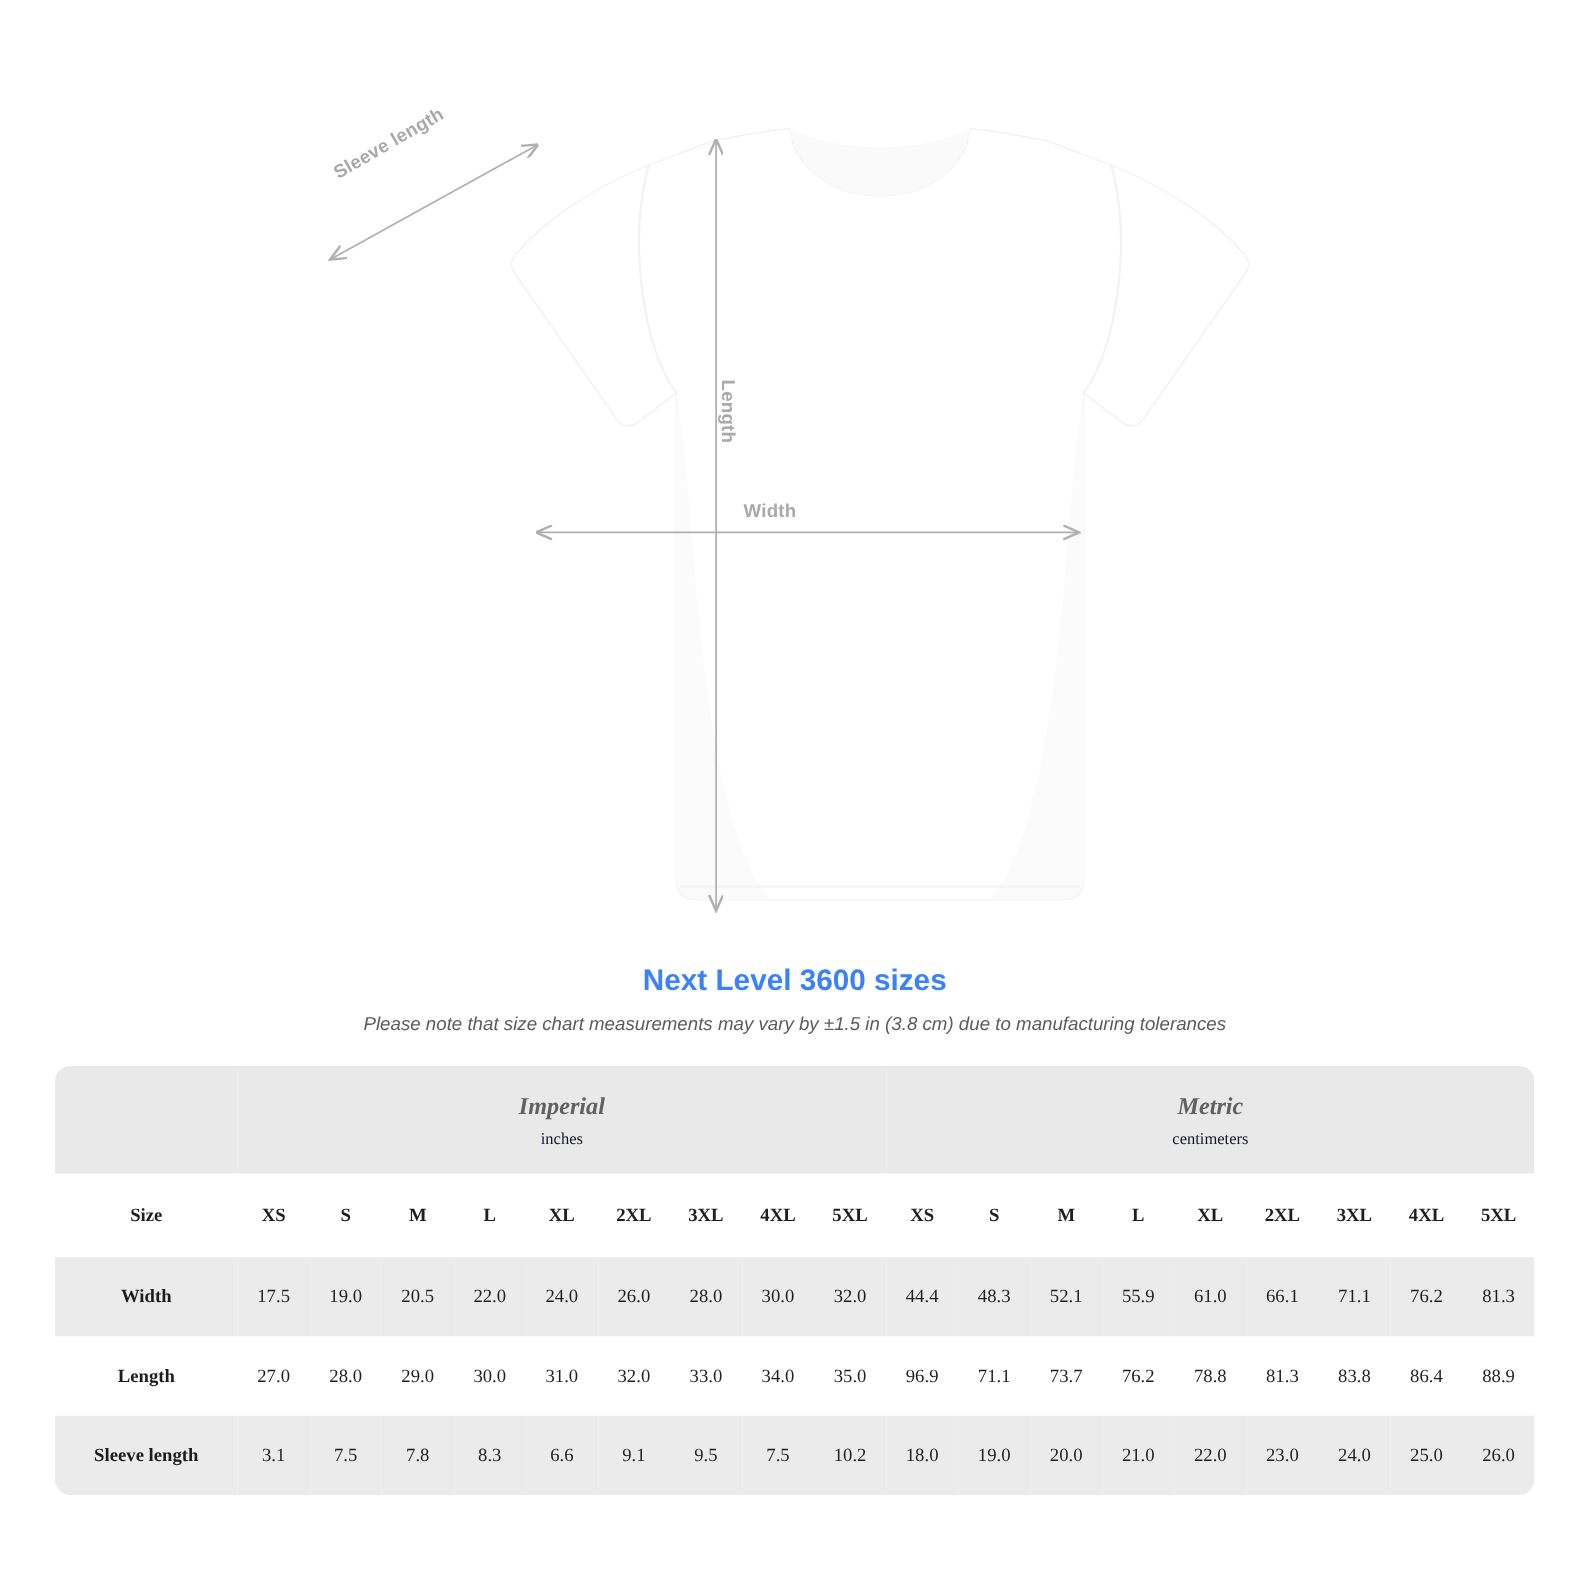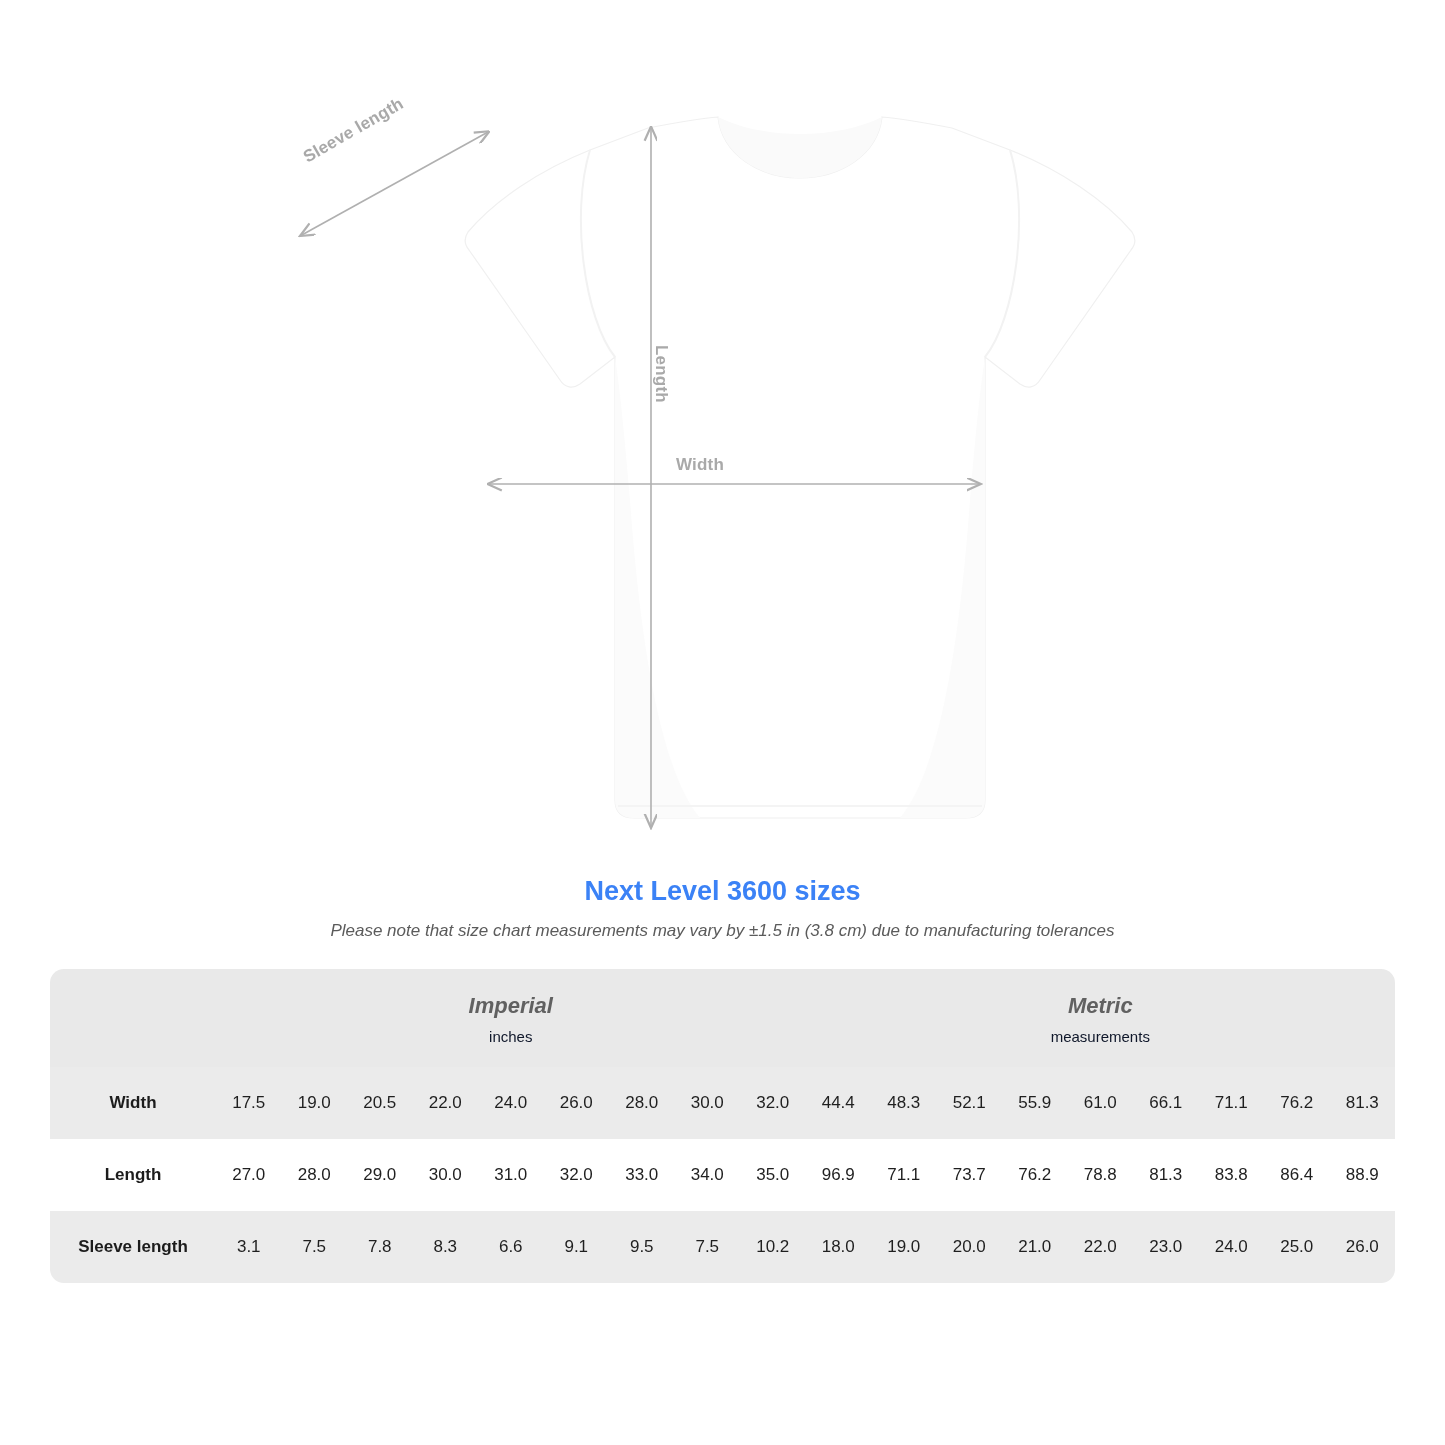--- a/index.html
+++ b/index.html
@@ -72,20 +72,21 @@
     color: #5b5b5b;
     margin: 14px 0 0 0;
     text-align: center;
   }
 
   
   .table-wrap {
     margin: 28px 50px 0 50px;
     border-radius: 14px;
     overflow: hidden;
+    font-family: Liberation Serif, serif;
   }
   table.size-table {
     border-collapse: collapse;
     width: 1345px;
     table-layout: fixed;
   }
   table.size-table th,
   table.size-table td {
     text-align: center;
     font-size: 17px;
@@ -241,22 +242,43 @@
       </colgroup>
       <thead>
         <tr class="unit-row">
           <th class="corner-cell"></th>
           <th colspan="9">
             <span class="unit-name">Imperial</span>
             <span class="unit-sub">inches</span>
           </th>
           <th colspan="9">
             <span class="unit-name">Metric</span>
-            <span class="unit-sub">measurements</span>
+            <span class="unit-sub">centimeters</span>
           </th>
+        </tr>
+        <tr class="head-row">
+          <th class="rowhead">Size</th>
+          <th>XS</th>
+          <th>S</th>
+          <th>M</th>
+          <th>L</th>
+          <th>XL</th>
+          <th>2XL</th>
+          <th>3XL</th>
+          <th>4XL</th>
+          <th>5XL</th>
+          <th>XS</th>
+          <th>S</th>
+          <th>M</th>
+          <th>L</th>
+          <th>XL</th>
+          <th>2XL</th>
+          <th>3XL</th>
+          <th>4XL</th>
+          <th>5XL</th>
         </tr>
       </thead>
       <tbody>
         <tr class="row-alt">
           <th class="rowhead">Width</th>
           <td>17.5</td>
           <td>19.0</td>
           <td>20.5</td>
           <td>22.0</td>
           <td>24.0</td>

